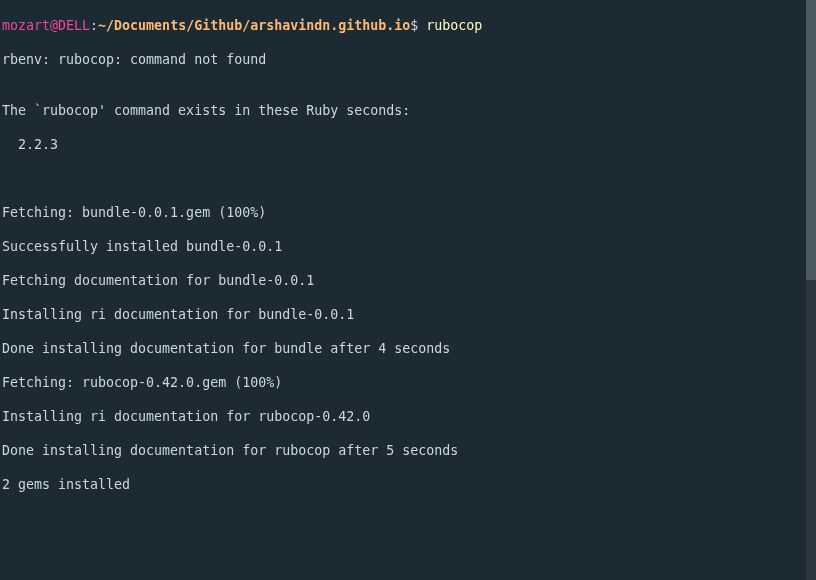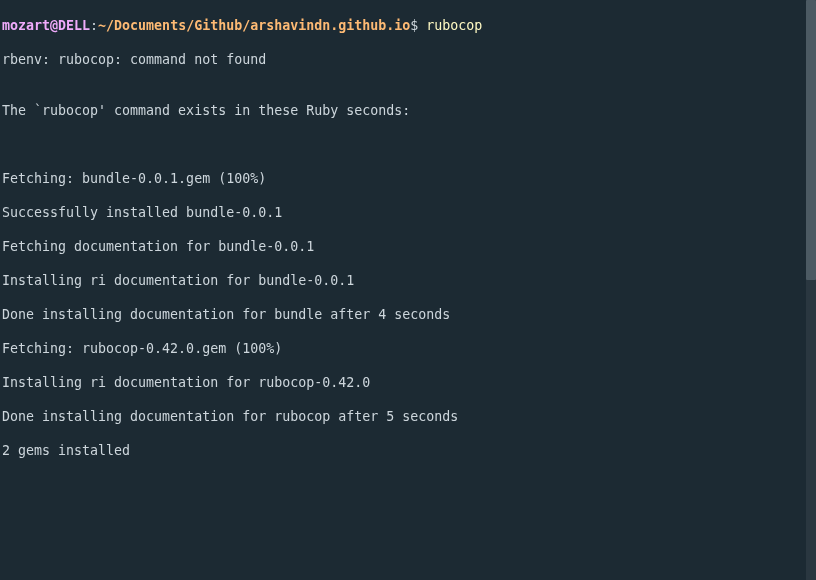--- a/index.html
+++ b/index.html
@@ -33,35 +33,36 @@
   }
   .scrollbar-thumb {
     position: absolute;
     right: 0;
     top: 0;
     width: 10px;
     height: 280px;
     background: #4c5a63;
     border-radius: 1px;
   }
-  .user { color: #f0abfc; font-weight: bold; }
+  .user { color: #ec4899; font-weight: normal; }
   .sep { color: #cdd6dc; }
   .path { color: #fdba74; font-weight: bold; }
   .dollar { color: #cdd6dc; }
   .cmd { color: #fef9c3; }
   .line { display: block; }
 </style>
 </head>
 <body>
 
 <div class="terminal">
 <span class="line"><span class="user">mozart@DELL</span><span class="sep">:</span><span class="path">~/Documents/Github/arshavindn.github.io</span><span class="dollar">$</span><span class="cmd"> rubocop</span></span>
 <span class="line">rbenv: rubocop: command not found</span>
 <span class="line"></span>
 <span class="line">The `rubocop' command exists in these Ruby seconds:</span>
+<span class="line">  2.2.3</span>
 <span class="line"></span>
 <span class="line"></span>
 <span class="line">Fetching: bundle-0.0.1.gem (100%)</span>
 <span class="line">Successfully installed bundle-0.0.1</span>
 <span class="line">Fetching documentation for bundle-0.0.1</span>
 <span class="line">Installing ri documentation for bundle-0.0.1</span>
 <span class="line">Done installing documentation for bundle after 4 seconds</span>
 <span class="line">Fetching: rubocop-0.42.0.gem (100%)</span>
 <span class="line">Installing ri documentation for rubocop-0.42.0</span>
 <span class="line">Done installing documentation for rubocop after 5 seconds</span>

